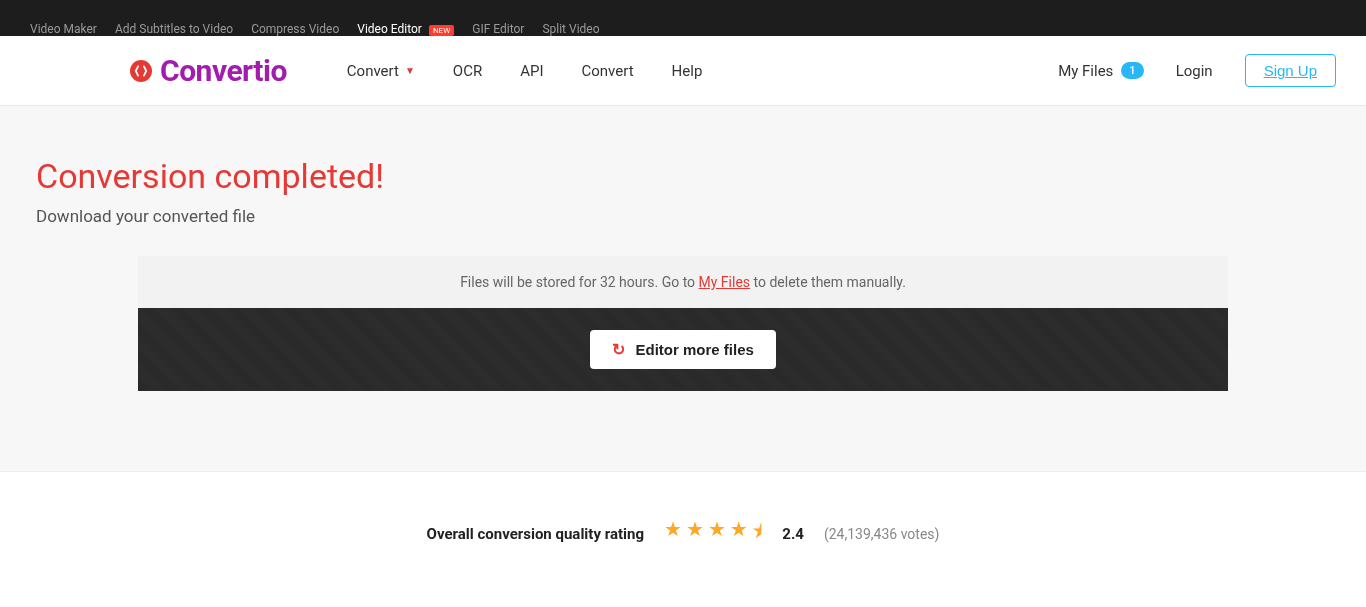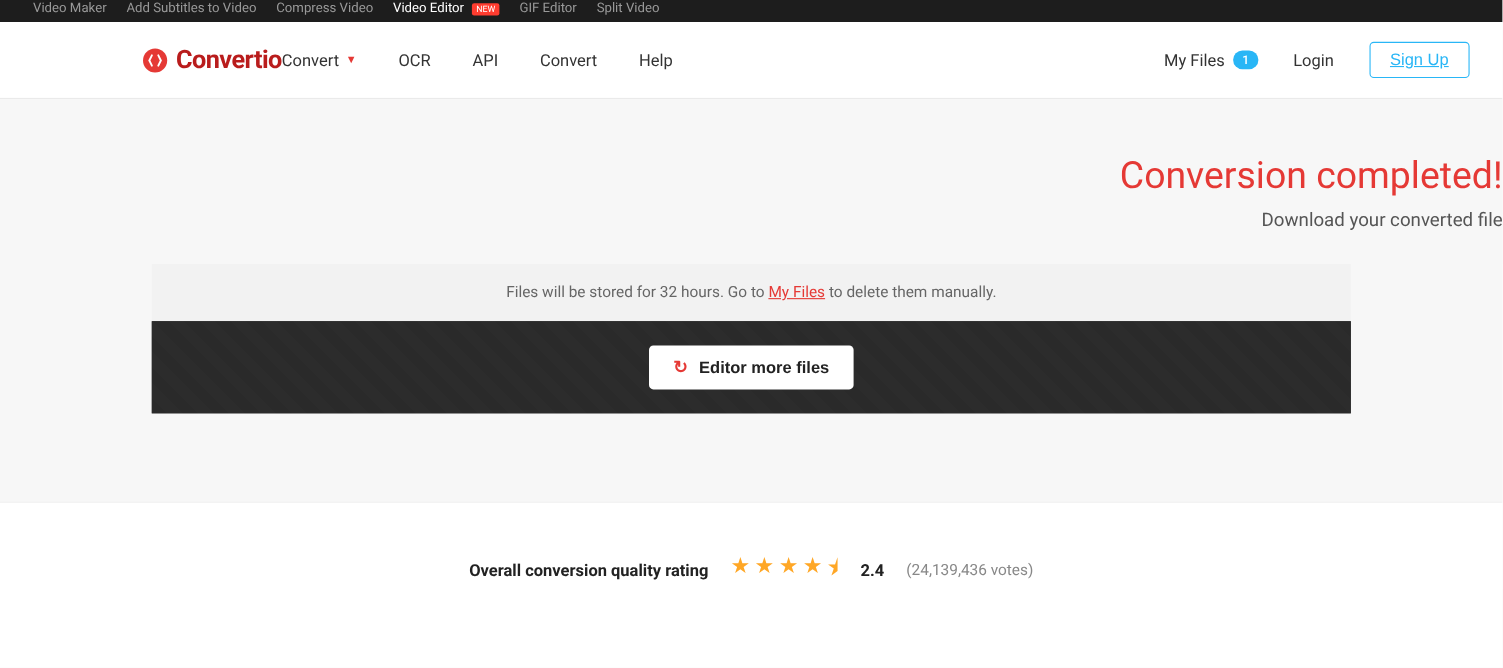--- a/index.html
+++ b/index.html
@@ -1,40 +1,40 @@
 <!DOCTYPE html>
 <html><head>
   <meta charset="utf-8">
   <style>
     * { margin: 0; padding: 0; box-sizing: border-box; }
     body { font-family: -apple-system, BlinkMacSystemFont, "Segoe UI", Roboto, "Helvetica Neue", Arial, sans-serif; background: #fff; width: 1366px; }
     
-    .top-bar { background: #1d1d1d; height: 20px; overflow: hidden; display: flex; align-items: center; padding-left: 30px; gap: 18px; }
+    .top-bar { background: #1d1d1d; height: 36px; overflow: hidden; display: flex; align-items: flex-end; padding-left: 30px; gap: 18px; }
     .top-bar-item { color: #999; font-size: 12px; white-space: nowrap; margin-top: -6px; }
     .top-bar-item.active { color: #fff; }
     .new-badge { background: #ff3c2f; color: #fff; font-size: 8px; padding: 1px 4px; border-radius: 2px; margin-left: 4px; }
     
     .header { background: #fff; height: 70px; border-bottom: 1px solid #eaeaea; display: flex; align-items: center; padding: 0 30px 0 130px; }
     .logo-wrap { display: flex; align-items: center; gap: 8px; }
     .logo-icon { width: 22px; height: 22px; background: #e53935; border-radius: 50%; display: flex; align-items: center; justify-content: center; }
     .logo-icon svg { width: 14px; height: 14px; }
-    .logo-text { font-size: 23px; font-weight: 700; color: #b91c1c; letter-spacing: -0.5px; }
+    .logo-text { font-size: 30px; font-weight: 700; color: #a21caf; letter-spacing: -0.5px; }
     
-    .nav-menu { display: flex; gap: 38px; }
+    .nav-menu { display: flex; gap: 38px; margin-left: 60px; }
     .nav-item { color: #333; font-size: 15px; cursor: pointer; display: flex; align-items: center; gap: 6px; }
     .chevron { color: #e53935; font-size: 10px; }
     
     .header-right { margin-left: auto; display: flex; align-items: center; gap: 32px; }
     .myfiles { display: flex; align-items: center; gap: 8px; color: #333; font-size: 15px; }
     .myfiles-badge { background: #29b6f6; color: #fff; font-size: 11px; border-radius: 10px; padding: 2px 8px; font-weight: 500; }
     .login-link { color: #333; font-size: 15px; }
     .signup-btn { border: 1px solid #29b6f6; color: #29b6f6; background: #fff; padding: 7px 18px; border-radius: 4px; font-size: 15px; cursor: pointer; text-decoration: underline; }
     
     .main-area { background: #f7f7f7; padding-bottom: 0; }
-    .heading-area { text-align: right; padding: 50px 0 30px; background: #f7f7f7; }
+    .heading-area { text-align: left; padding: 50px 0 30px; background: #f7f7f7; margin-left: 36px; }
     .main-heading { font-size: 34px; font-weight: 400; color: #e53935; margin-bottom: 10px; }
     .sub-heading { font-size: 17px; color: #555; }
     
     .file-container { width: 1090px; margin: 0 auto; }
     .file-row { background: #fff; display: flex; align-items: center; padding: 16px 20px; }
     .file-icon-wrap { width: 26px; height: 26px; display: flex; align-items: center; justify-content: center; margin-right: 14px; }
     .file-icon-wrap svg { width: 18px; height: 20px; }
     .file-name { font-size: 15px; color: #333; flex: 1; }
     .status-badge { border: 1px solid #26c6da; color: #26c6da; font-size: 10px; padding: 2px 8px; border-radius: 2px; margin-right: 130px; letter-spacing: 0.5px; }
     .file-meta { color: #888; font-size: 13px; margin-right: 80px; }

